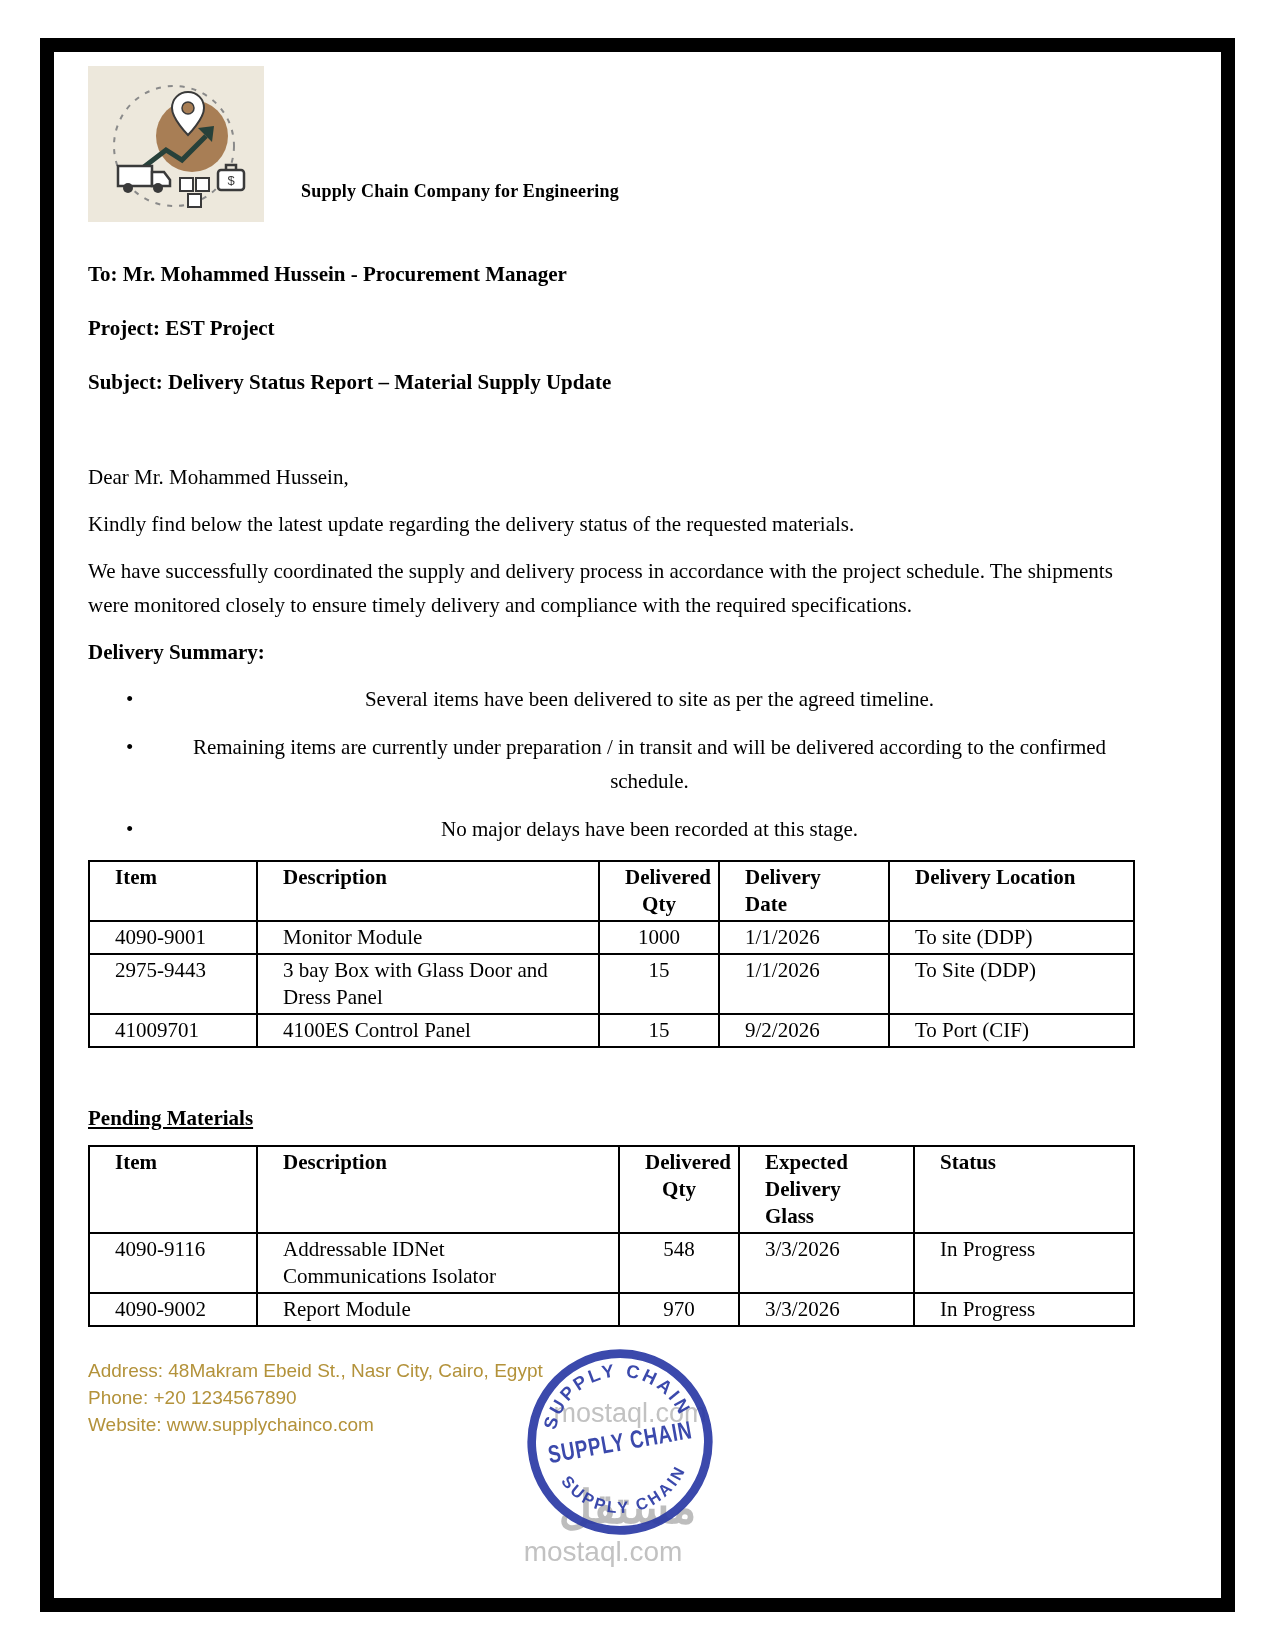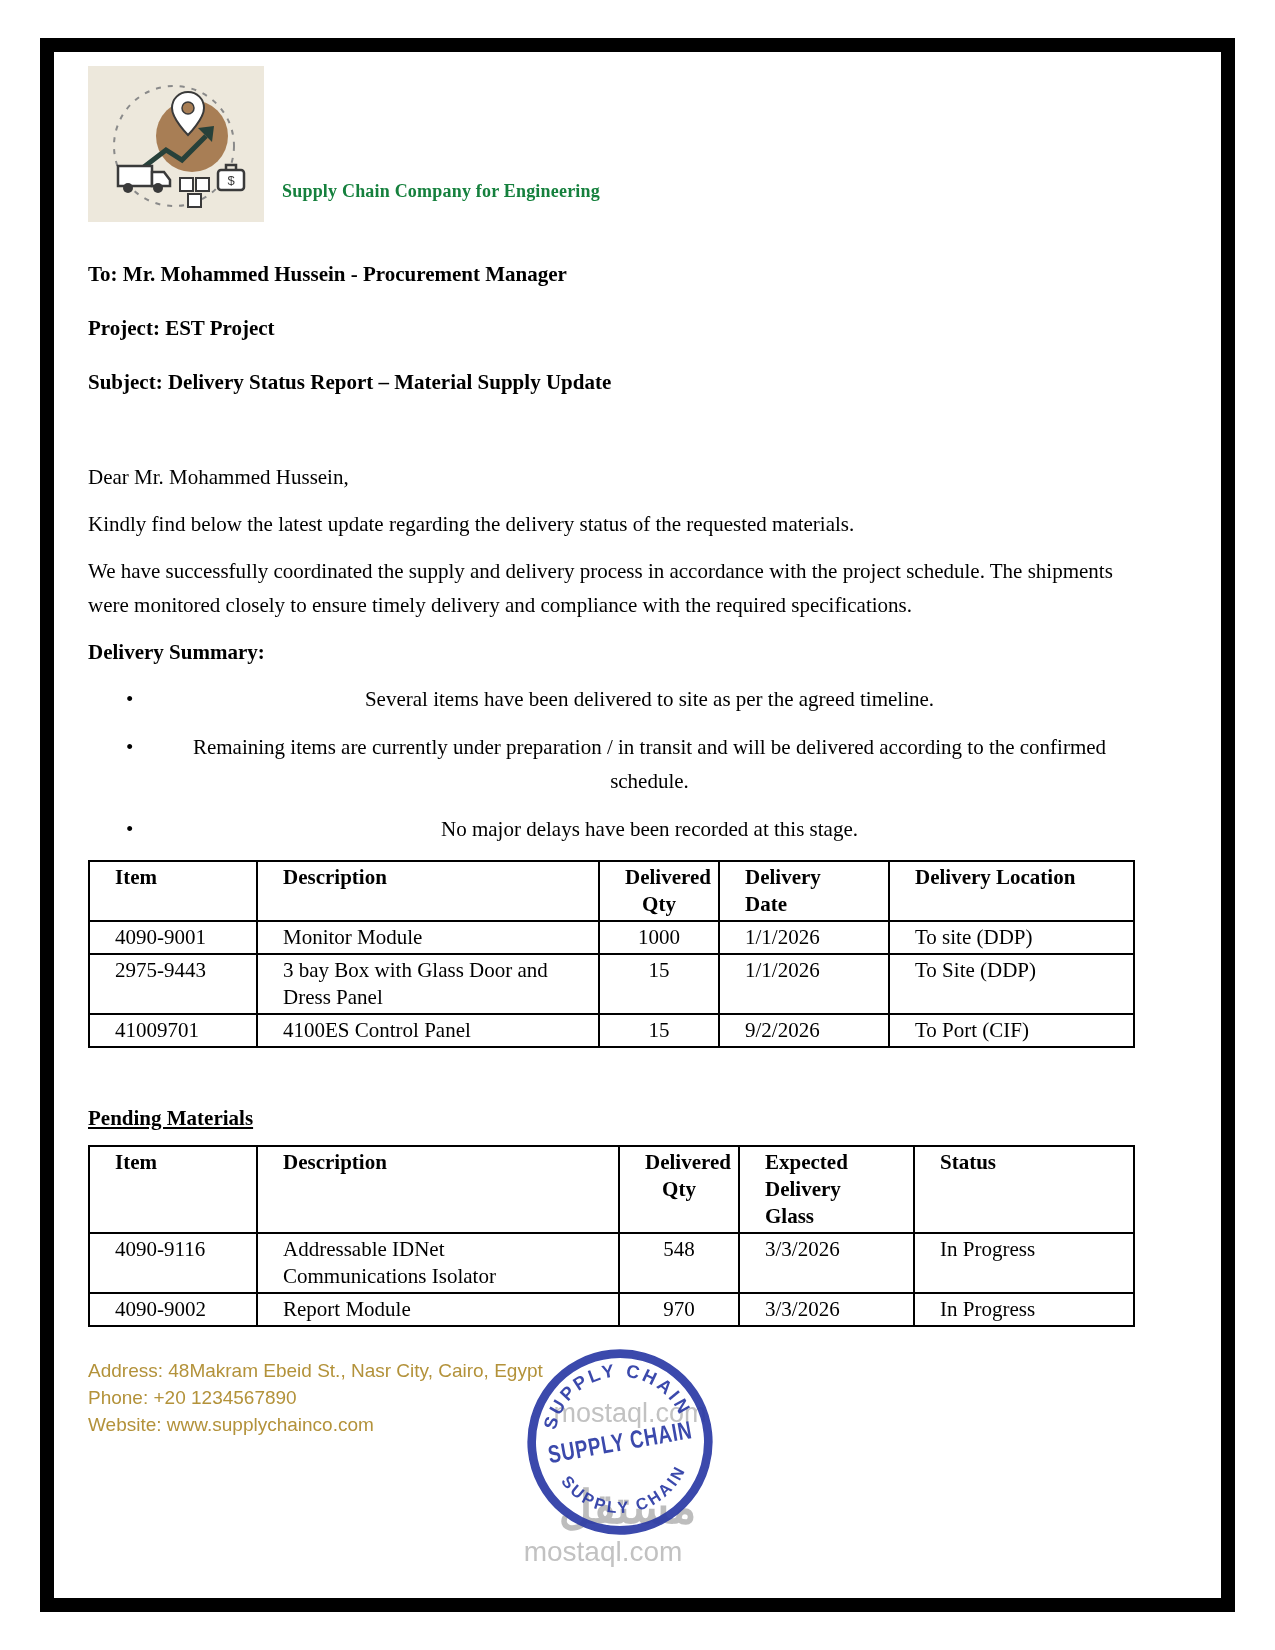--- a/index.html
+++ b/index.html
@@ -18,23 +18,24 @@
     border: 14px solid #000;
     box-sizing: border-box;
     padding: 14px 84px 20px 34px;
   }
   
   .letterhead { display: flex; align-items: flex-end; margin-bottom: 38px; }
   .logo-box { width: 176px; height: 156px; background: #EDE8DC; flex: 0 0 auto; }
   .company-name {
     font-weight: bold;
     font-size: 18px;
-    color: #15803d;
-    padding: 0 0 20px 18px;
+    color: #000000;
+    padding: 0 0 20px 2px;
     letter-spacing: 0.2px;
+    margin-left: 35px;
   }
   
   .meta p { margin: 0 0 26px; font-size: 21px; font-weight: bold; line-height: 28px; }
   
   .letter-body p { margin: 0 0 13px; font-size: 21px; line-height: 34px; }
   .salutation { margin-top: 64px !important; }
   .summary-title { font-weight: bold; }
   ul.summary { list-style: none; margin: 11px 0 0; padding: 0; }
   ul.summary li {
     position: relative;

